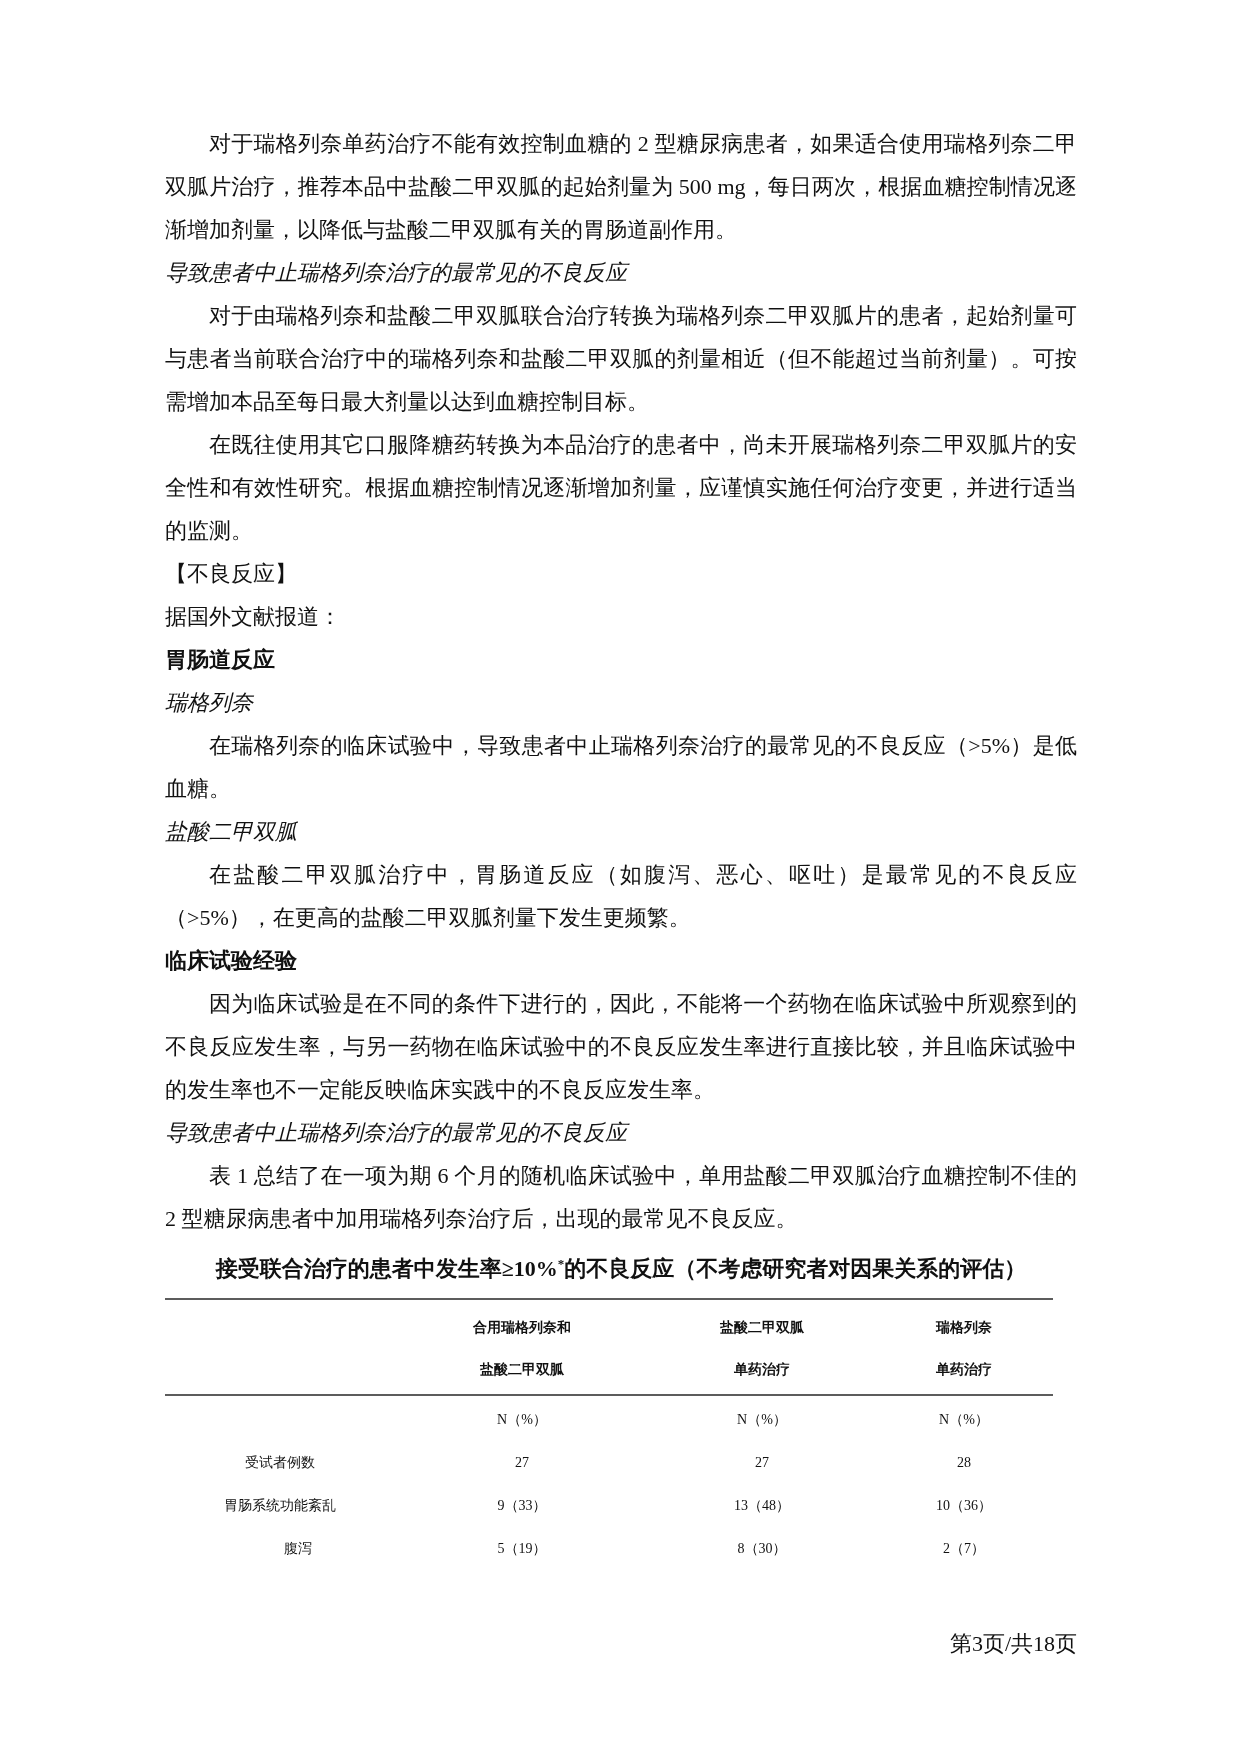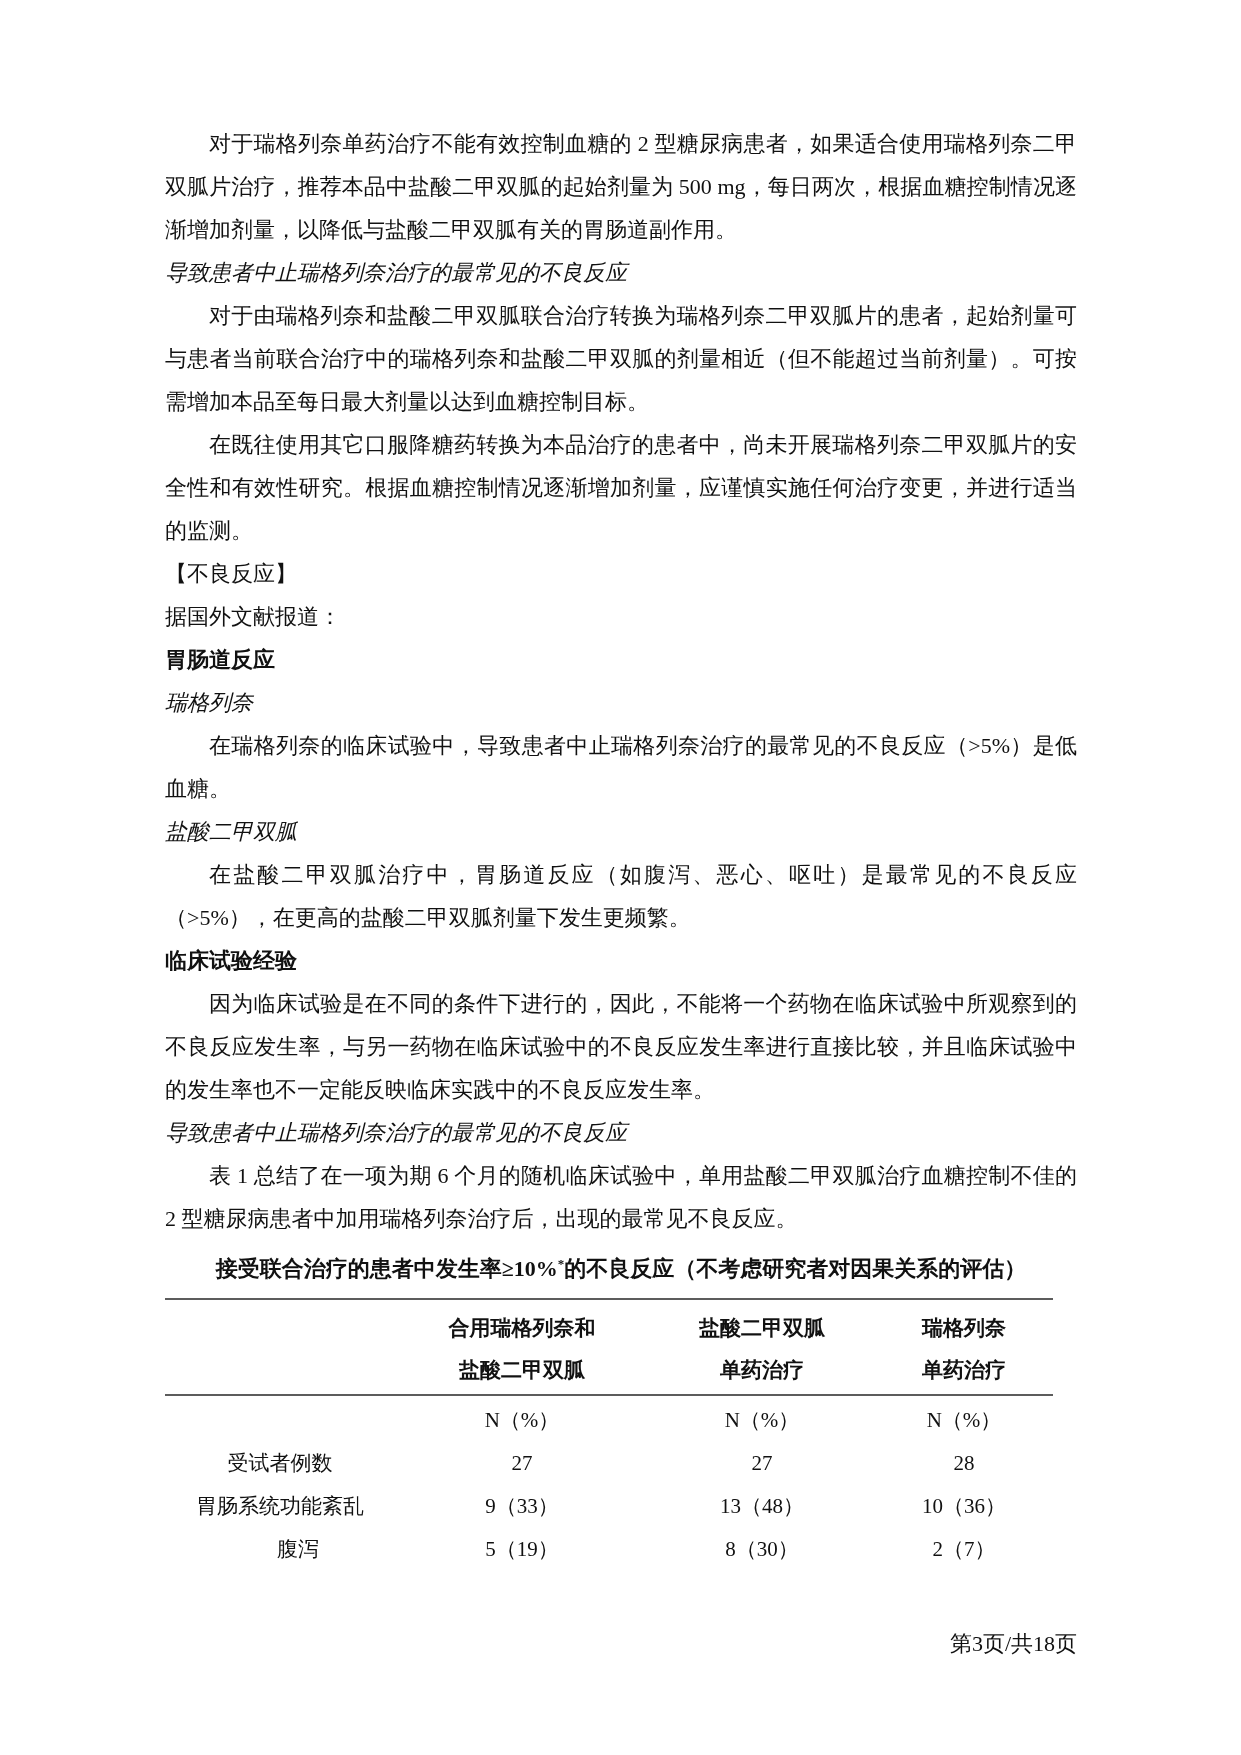--- a/index.html
+++ b/index.html
@@ -14,21 +14,21 @@
   }
   .doc{padding:122px 164px 0 165px;}
   .doc p{margin:0;line-height:43px;text-align:justify;}
   .indent{text-indent:44px;}
   .italic-heading{font-style:italic;}
   .bold-heading{font-weight:bold;}
   .table-title{font-weight:bold;text-align:center;line-height:43px;margin-top:2px;}
   .table-title sup{font-size:13px;}
   table.ae{
     width:888px;border-collapse:collapse;table-layout:fixed;
-    margin-top:8px;font-size:21px;
+    margin-top:8px;font-size:14px;
     border-top:2px solid #5c5c5c;
   }
   table.ae td{vertical-align:middle;text-align:center;padding:0;}
   tr.hdr td{font-weight:bold;line-height:42px;padding-top:7px;padding-bottom:3px;border-bottom:2px solid #5c5c5c;}
   tr.unit td{line-height:42px;padding-top:3px;}
   tr.datarow td{line-height:42px;padding-top:1px;}
   td.lbl{text-align:left;padding-left:14px;}
   td.lbl.sub{padding-left:36px;}
   .footer{margin-top:52px;text-align:right;line-height:43px;}
 </style>

